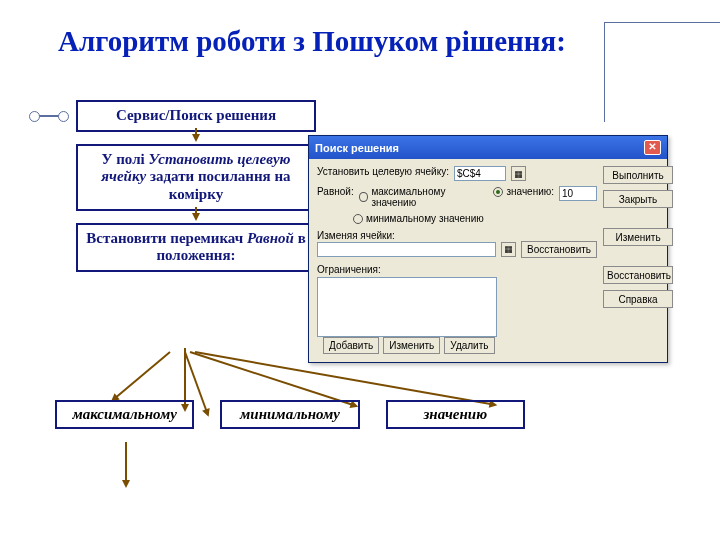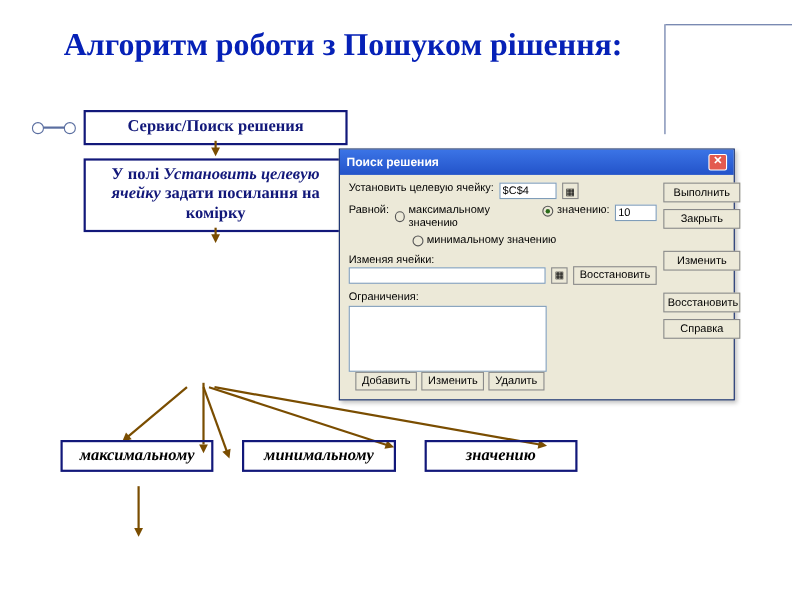--- a/index.html
+++ b/index.html
@@ -236,20 +236,23 @@
 
 <div class="hr-bar"></div>
 
 <div class="flow">
   <div class="step">Сервис/Поиск решения</div>
   <div class="arrow-down"></div>
   <div class="step">
     <span>У полі </span><span class="ital">Установить целевую ячейку</span><span> задати посилання на комірку</span>
   </div>
   <div class="arrow-down"></div>
+  <div class="step">
+    <span>Встановити перемикач </span><span class="ital">Равной</span><span> в положення:</span>
+  </div>
   <div class="arrow-long"></div>
 </div>
 
 <div class="branch-line br-a"></div>
 <div class="branch-line br-b"></div>
 <div class="branch-line br-c"></div>
 <div class="branch-line br-d"></div>
 
 <div class="branches">
   <div class="branch">максимальному</div>
@@ -277,21 +280,21 @@
             <span class="dot"></span>
             <span>максимальному значению</span>
           </span>
         <span class="radio">
             <span class="dot sel"></span>
             <span>значению:</span>
           </span>
         <input class="valbox" type="text" value="10" style="">
       </div>
       <div class="row3">
-        <span class="radio" style="margin-left:58px;">
+        <span class="radio" style="margin-left:36px;">
             <span class="dot"></span>
             <span>минимальному значению</span>
           </span>
       </div>
       <div style="margin-top:4px;">Изменяя ячейки:</div>
       <div class="cells">
         <input type="text" style="">
         <span class="picker">▦</span>
         <button class="btn-in">Восстановить</button>
       </div>

